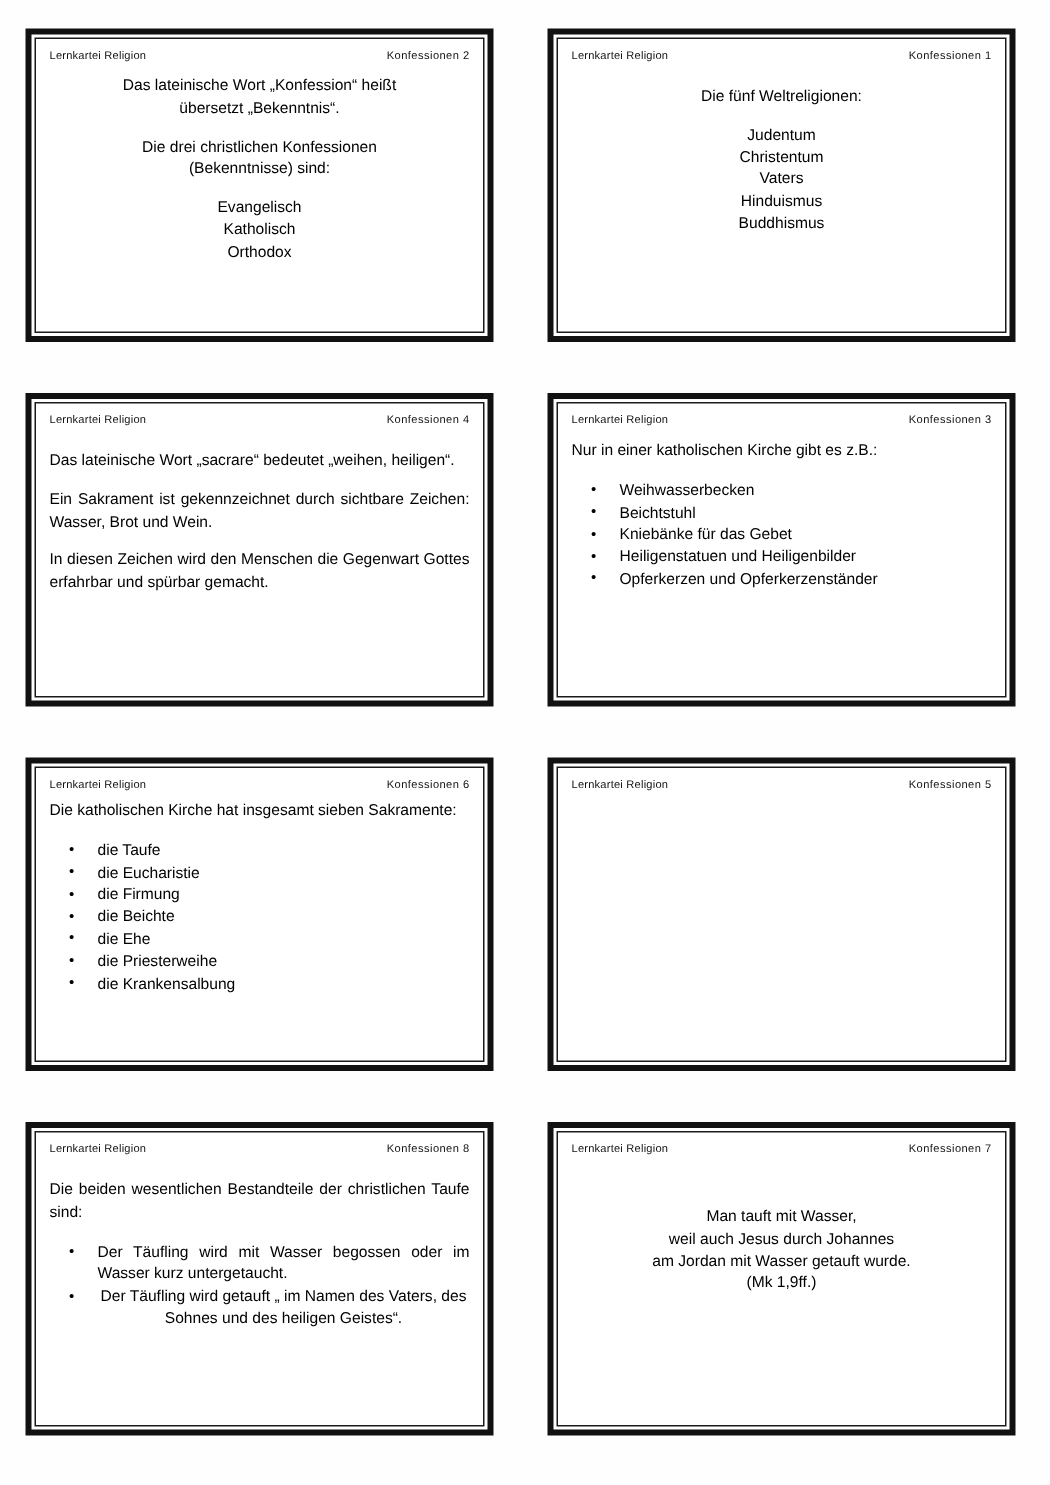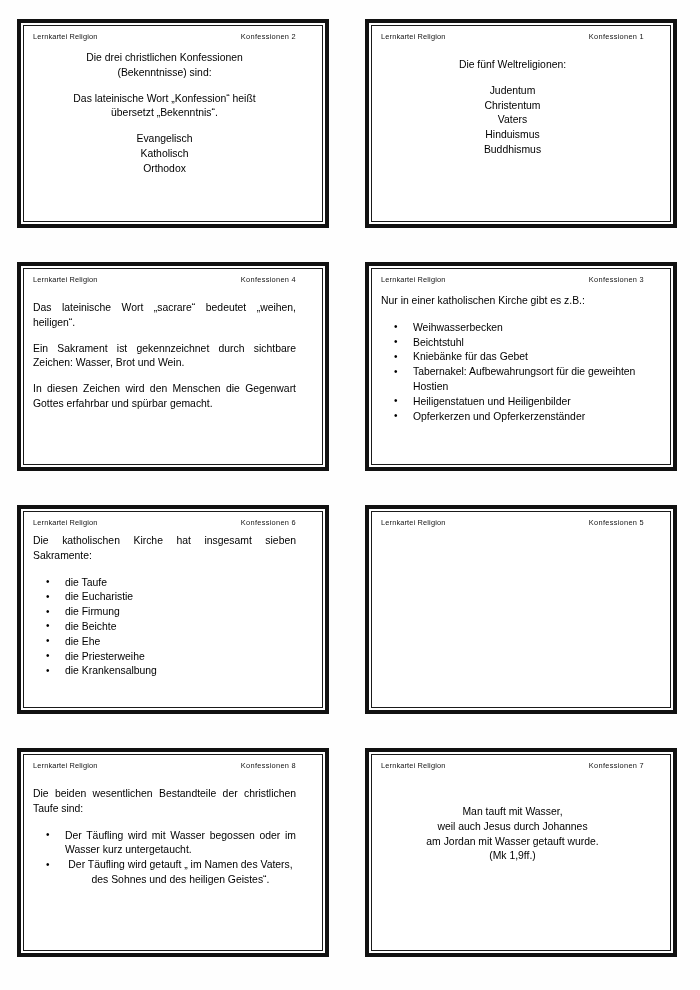--- a/index.html
+++ b/index.html
@@ -55,21 +55,21 @@
     padding: 2px;
   }
 
   
   .card-inner {
     box-sizing: border-box;
     width: 100%;
     height: 100%;
     border: 1px solid #1a1a1a;
     background: #ffffff;
-    padding: 7px 26px 6px 9px;
+    padding: 7px 9px 6px 9px;
     display: flex;
     flex-direction: column;
     overflow: hidden;
   }
 
   .card-header {
     display: flex;
     justify-content: space-between;
     align-items: baseline;
     font-size: 7.4px;
@@ -149,26 +149,26 @@
 
     <div class="card">
       <div class="card-gap">
         <div class="card-inner">
           <div class="card-header">
             <span class="deck-title">Lernkartei Religion</span>
             <span class="card-ref">Konfessionen  2</span>
           </div>
           <div class="card-body body-centered">
             <p class="para">
+              <span>Das lateinische Wort „Konfession“ heißt</span><br>
+              <span>übersetzt „Bekenntnis“.</span>
+            </p>
+            <p class="para">
               <span>Die drei christlichen Konfessionen</span><br>
               <span>(Bekenntnisse) sind:</span>
-            </p>
-            <p class="para">
-              <span>Das lateinische Wort „Konfession“ heißt</span><br>
-              <span>übersetzt „Bekenntnis“.</span>
             </p>
             <p class="para">
               <span>Evangelisch</span><br>
               <span>Katholisch</span><br>
               <span>Orthodox</span>
             </p>
           </div>
         </div>
       </div>
     </div>
@@ -218,21 +218,20 @@
           <div class="card-header">
             <span class="deck-title">Lernkartei Religion</span>
             <span class="card-ref">Konfessionen  3</span>
           </div>
           <div class="card-body body-left">
             <p class="para">Nur in einer katholischen Kirche gibt es z.B.:</p>
             <ul class="bullets gap-above">
               <li>Weihwasserbecken</li>
               <li>Beichtstuhl</li>
               <li>Kniebänke für das Gebet</li>
-              <li>Tabernakel: Aufbewahrungsort für die geweihten Hostien</li>
               <li>Heiligenstatuen und Heiligenbilder</li>
               <li>Opferkerzen und Opferkerzenständer</li>
             </ul>
           </div>
         </div>
       </div>
     </div>
 
     <div class="card">
       <div class="card-gap">

